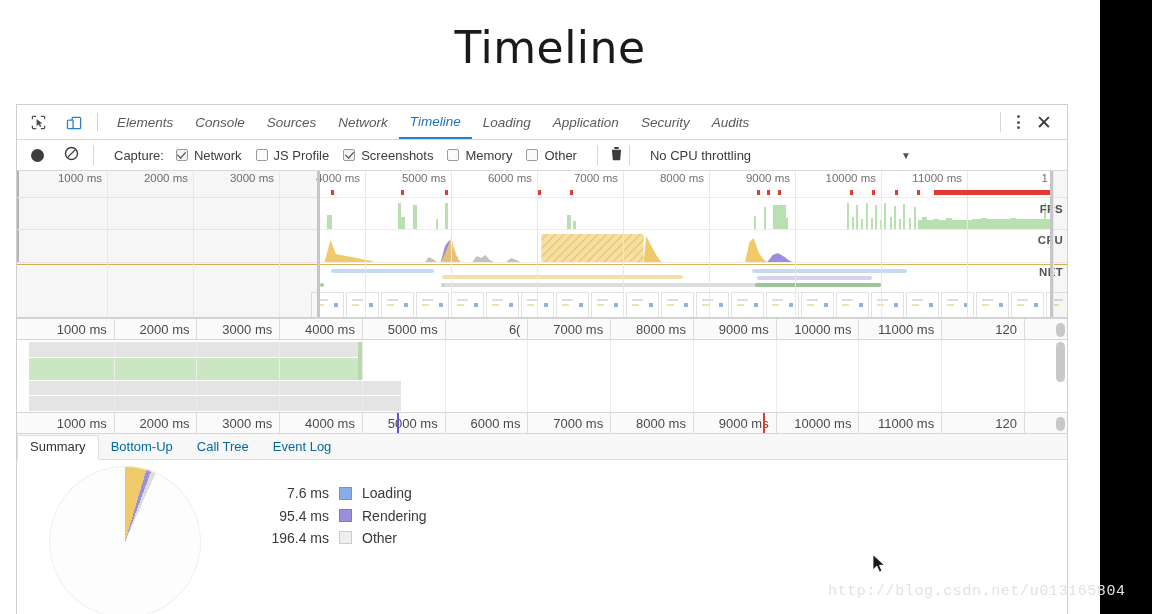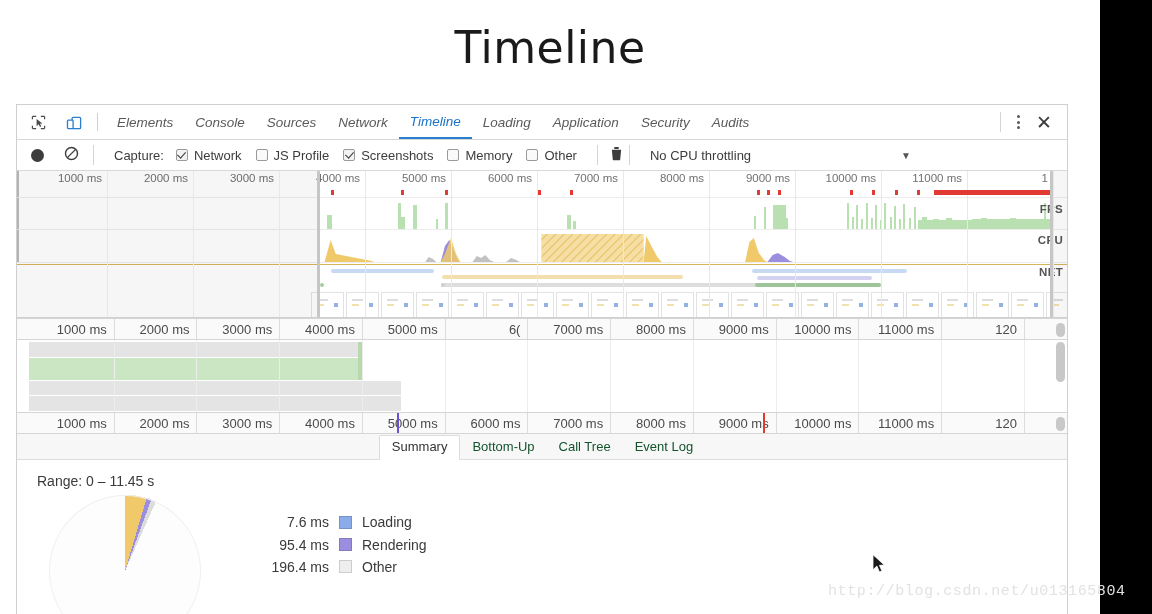--- a/index.html
+++ b/index.html
@@ -96,22 +96,22 @@
   #flame{position:relative;height:72px;background:#fff;overflow:hidden;}
   .fband{position:absolute;left:12px;}
   .fgrid{position:absolute;top:0;height:72px;border-left:1px solid #ededed;}
 
   
   .sbthumb{position:absolute;right:2px;width:9px;border-radius:5px;background:#c8c8c8;}
 
   
   #drawer{position:relative;background:#fff;height:auto;}
   #drawertabs{height:26px;border-bottom:1px solid #dcdcdc;display:flex;align-items:flex-end;
-              background:#f7f7f7;box-sizing:border-box;justify-content:center;}
-  .dtab{font-size:13px;color:#14532d;padding:3px 12px 5px 12px;white-space:nowrap;cursor:default;}
+              background:#f7f7f7;box-sizing:border-box;}
+  .dtab{font-size:13px;color:#0369a1;padding:3px 12px 5px 12px;white-space:nowrap;cursor:default;}
   .dtab.active{background:#fff;border:1px solid #dcdcdc;border-bottom:1px solid #fff;
                margin-bottom:-1px;border-radius:2px 2px 0 0;color:#333;}
   #rangetext{font-size:14px;color:#3a3a3a;padding:13px 0 0 20px;}
   #summarybody{position:relative;display:flex;padding-top:6px;}
   #pie{position:relative;width:152px;height:152px;margin-left:32px;border-radius:50%;
        background:
          conic-gradient(from 0deg,
            #f0ca6a 0deg 16.5deg,
            #9b8ede 16.5deg 20.2deg,
            #dcdcdc 20.2deg 24deg,
@@ -536,21 +536,20 @@
       <div class="marker" style="left: 745.5px; background: rgb(224, 58, 50);"></div>
     </div>
 
   <div id="drawer">
     <div id="drawertabs">
       <div class="dtab active">Summary</div>
       <div class="dtab">Bottom-Up</div>
       <div class="dtab">Call Tree</div>
       <div class="dtab">Event Log</div>
     </div>
-    <div id="rangetext">Range: 0 – 11.45 s</div>
     <div id="summarybody">
       <div id="pie"></div>
       <div id="legend">
           <div class="lrow">
             <div class="lval">7.6 ms</div>
             <div class="lsw" style="background: rgb(138, 173, 234);"></div>
             <div class="lname">Loading</div>
           </div>
           <div class="lrow">
             <div class="lval">95.4 ms</div>

